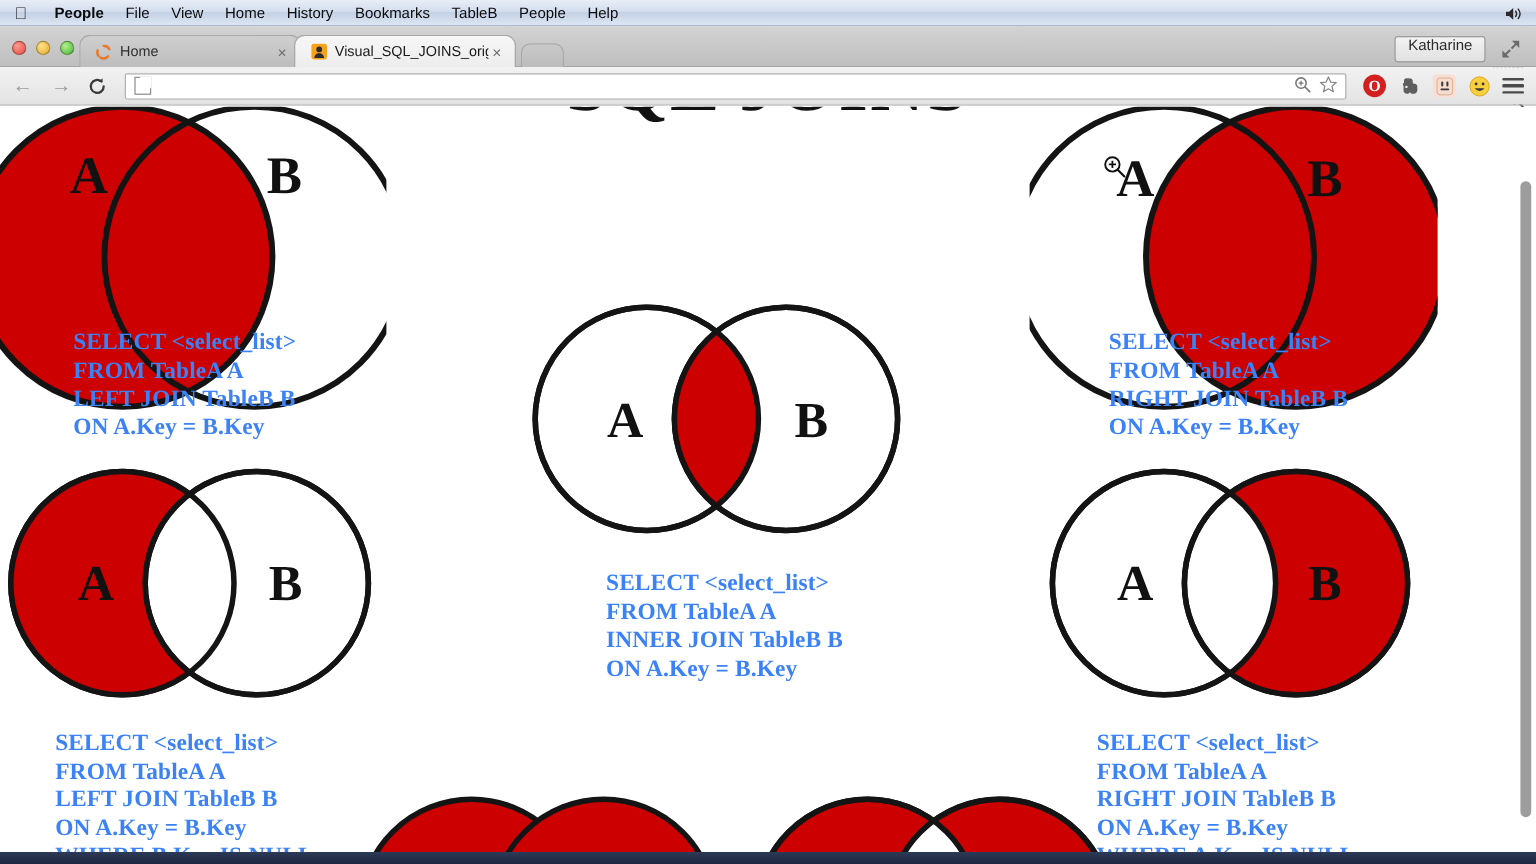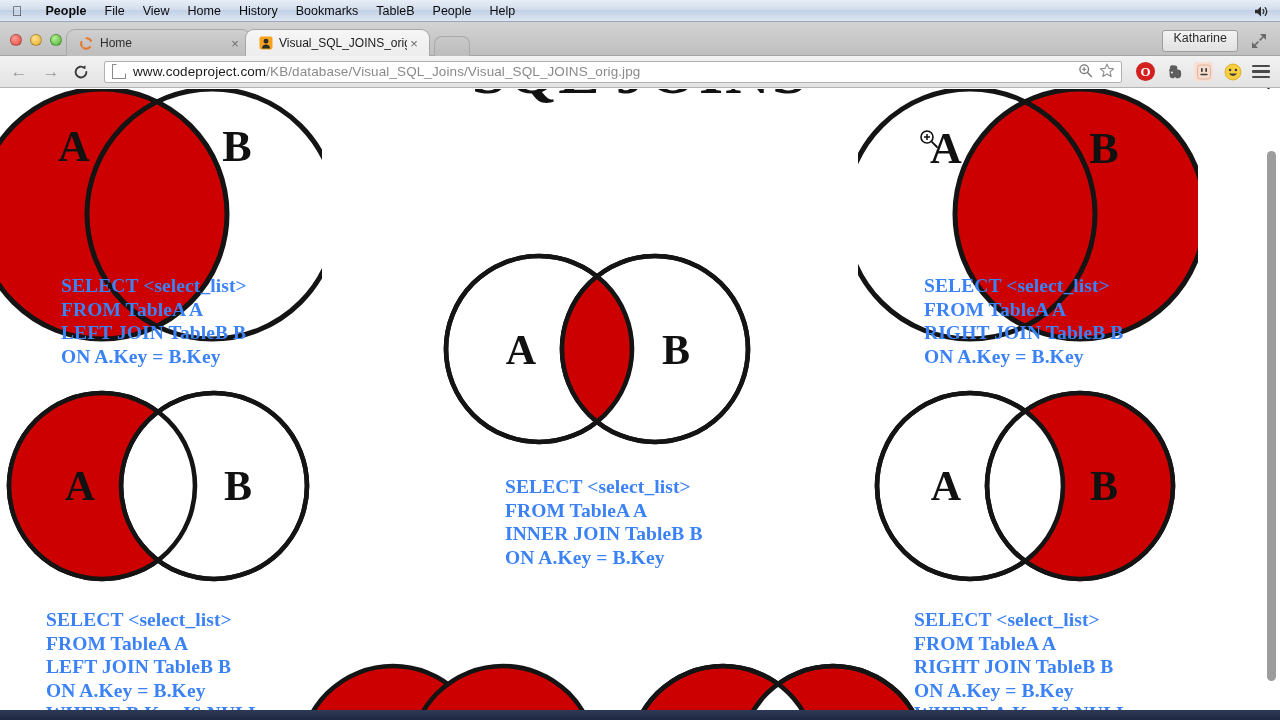--- a/index.html
+++ b/index.html
@@ -307,23 +307,20 @@
   <div class="navbtn">→</div>
   <div class="navbtn reload">
     <svg width="16" height="16" viewBox="0 0 16 16">
         <path d="M13.4 8a5.4 5.4 0 1 1-1.9-4.1" fill="none" stroke="#3a3a3a" stroke-width="1.9" stroke-linecap="round"></path>
         <path d="M12.6 1.2 L12.3 4.6 L8.9 4.1 z" fill="#3a3a3a"></path>
       </svg>
   </div>
 
   <div class="omnibox">
     <span class="pageicon"></span>
-    <span class="urltext">
-      <span class="host">www.codeproject.com</span><span>/KB/database/Visual_SQL_Joins/Visual_SQL_JOINS_orig.jpg</span>
-    </span>
     <span class="omni-right">
       <span class="oi">
         <svg width="15" height="15" viewBox="0 0 15 15">
             <circle cx="6.2" cy="6.2" r="4.3" fill="none" stroke="#777" stroke-width="1.3"></circle>
             <path d="M4.2 6.2h4M6.2 4.2v4" stroke="#777" stroke-width="1.1"></path>
             <path d="M9.5 9.5 L13.4 13.4" stroke="#777" stroke-width="1.4" stroke-linecap="round"></path>
           </svg>
       </span>
       <span class="oi">
         <svg width="16" height="15" viewBox="0 0 16 15">

